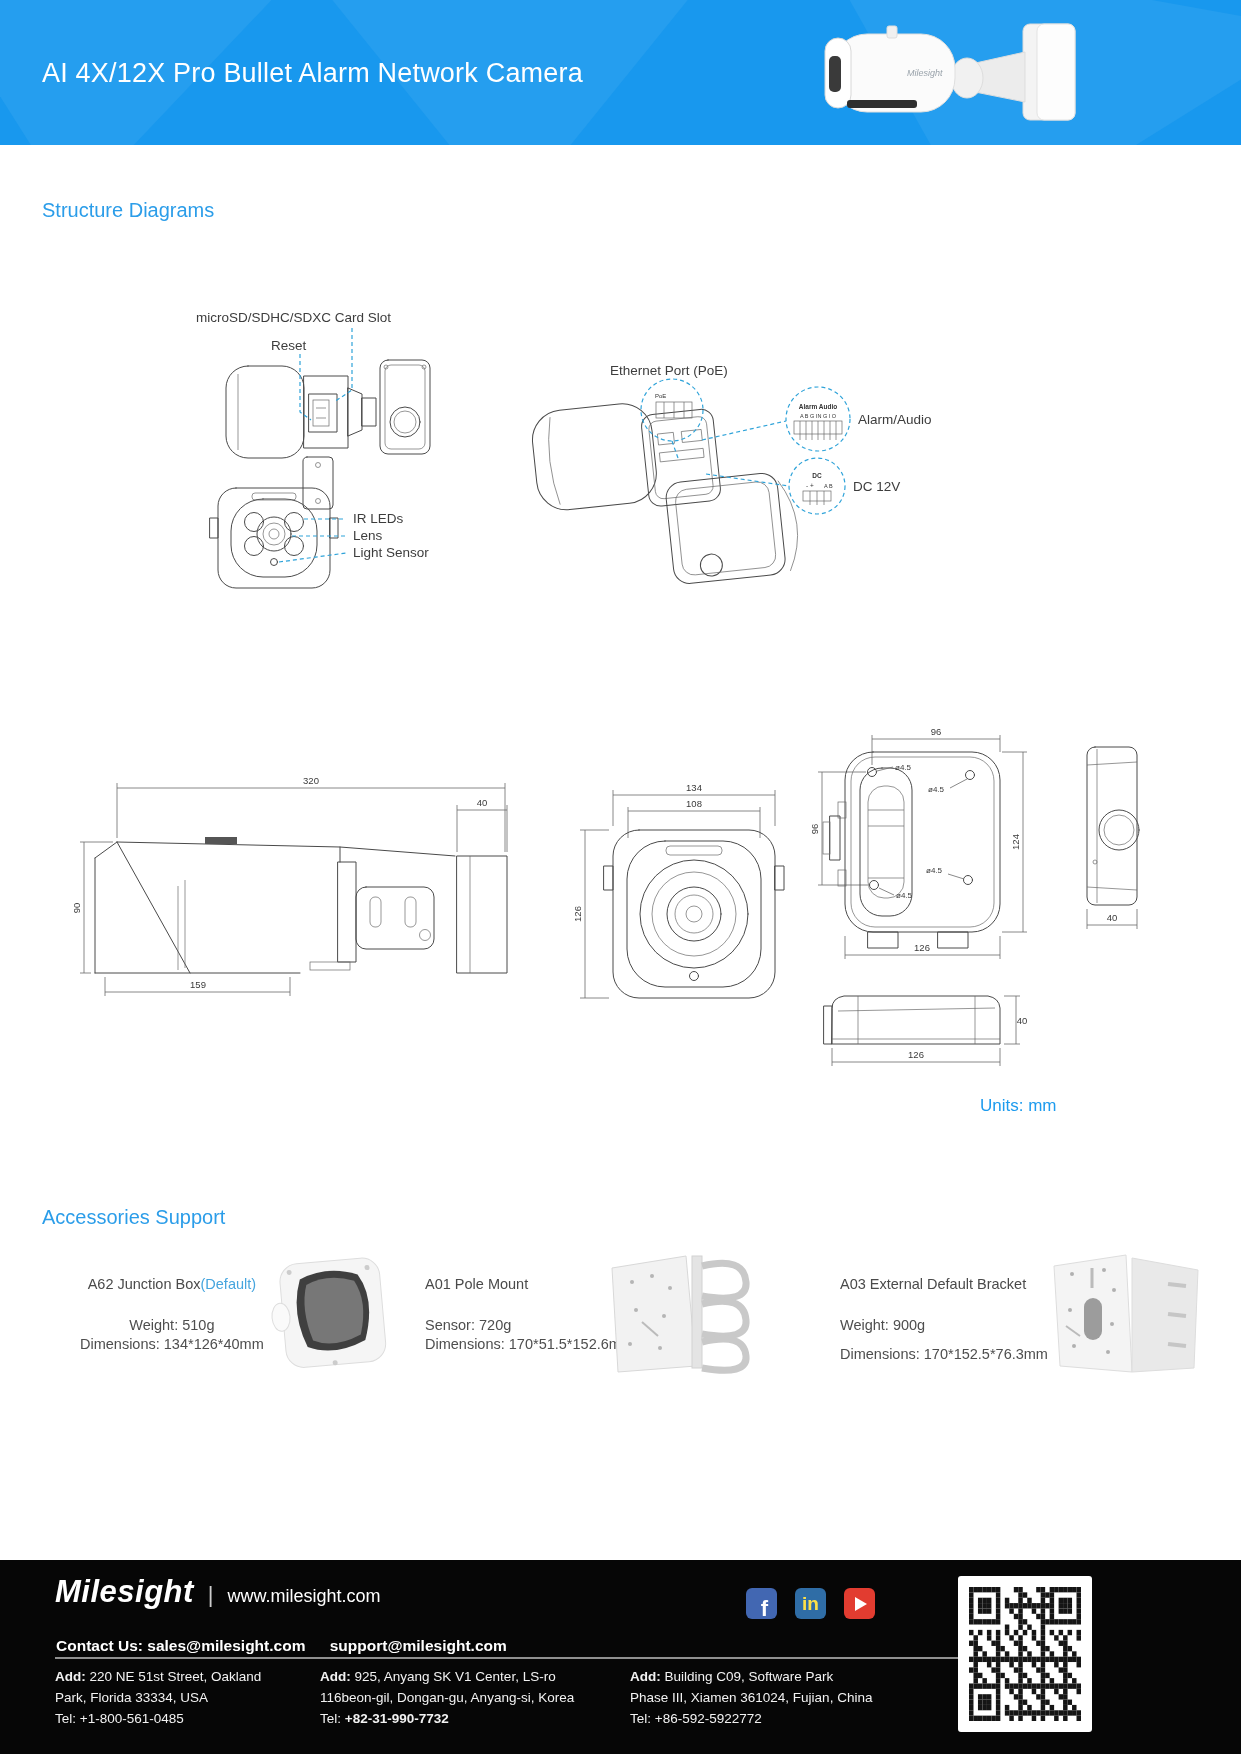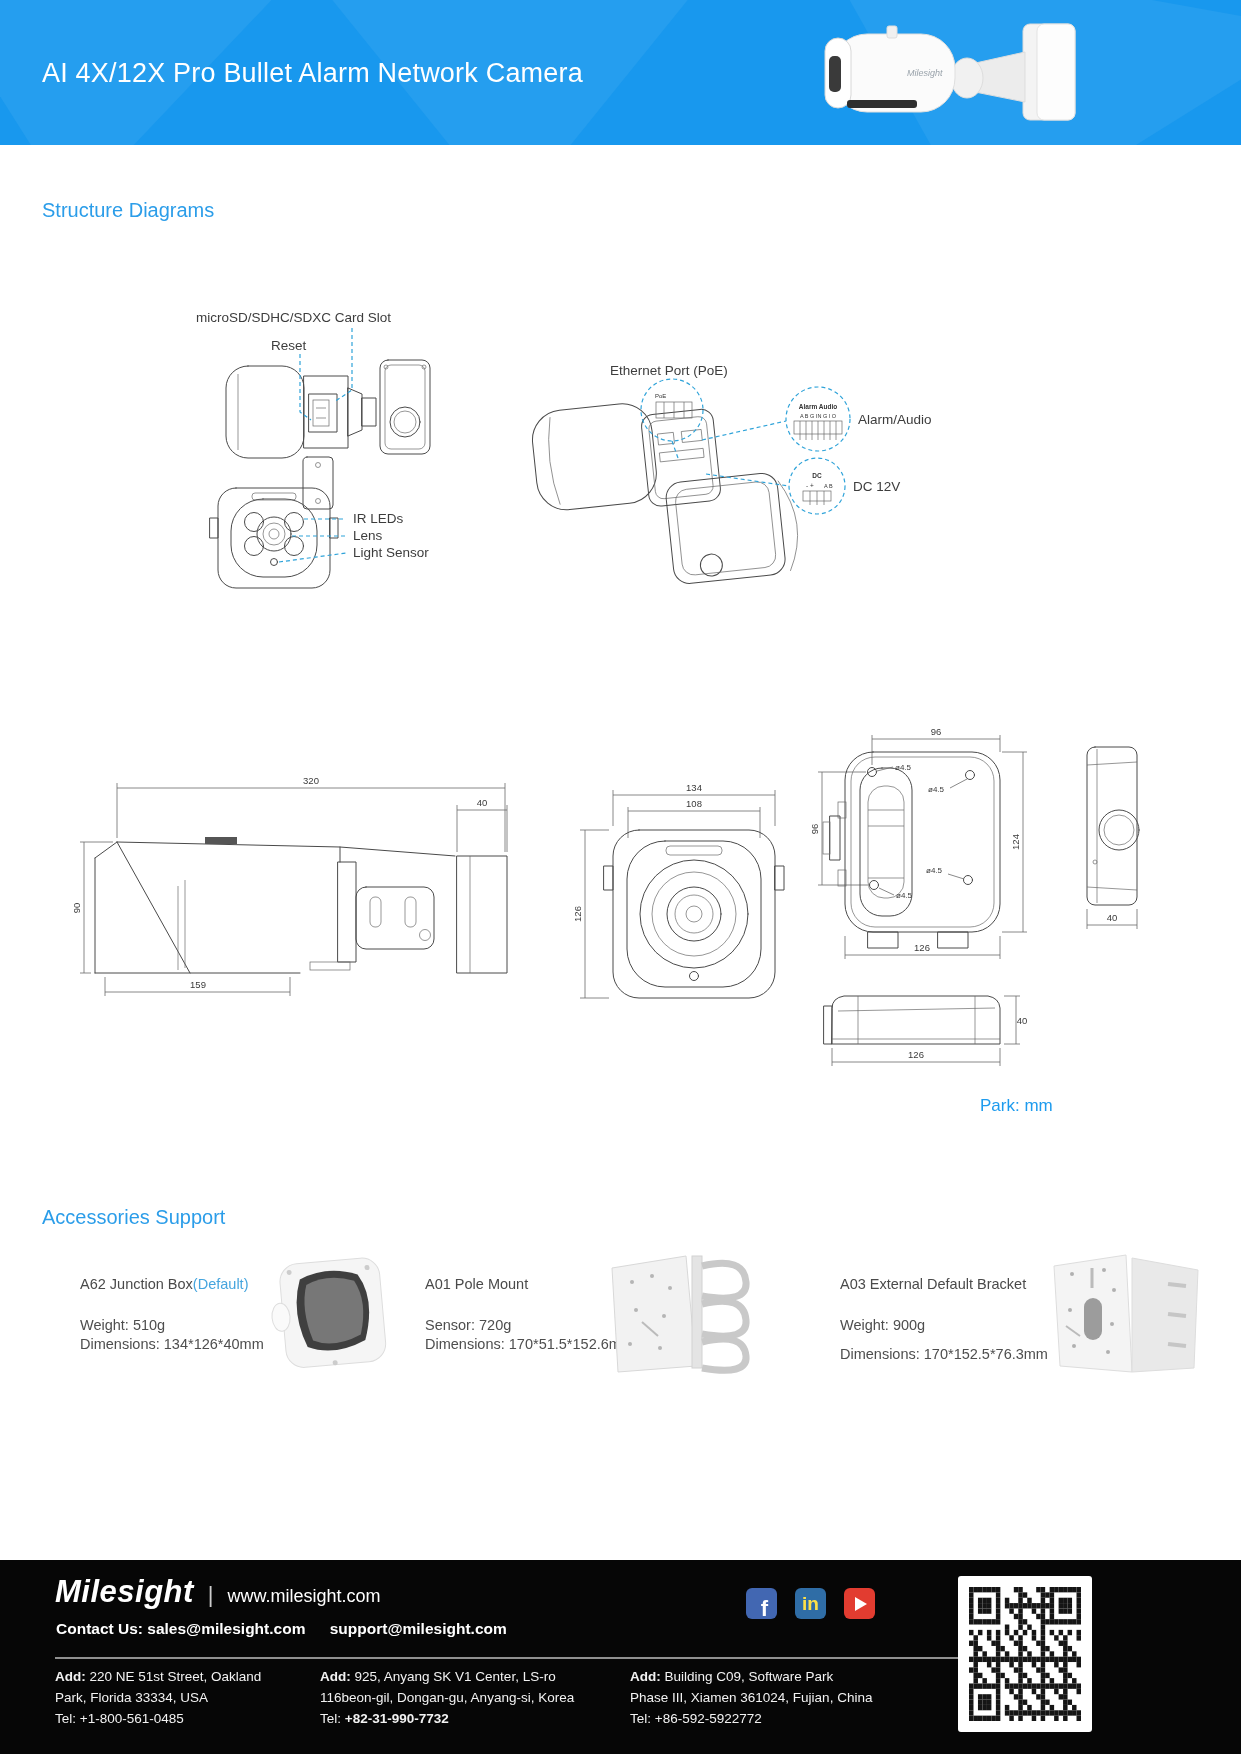--- a/index.html
+++ b/index.html
@@ -31,21 +31,21 @@
   
   .acc-text{position:absolute;font-size:14.5px;color:#4e4e4e;}
   .acc-name{font-size:14.5px;color:#4a4a4a;}
   .acc-suffix{color:#46a5de;}
   
   .footer{position:absolute;left:0;top:1560px;width:1241px;height:194px;background:#060606;color:#ffffff;}
   .f-brandrow{position:absolute;left:55px;top:14px;display:flex;align-items:baseline;gap:14px;}
   .f-logo{font-size:31px;font-style:italic;font-weight:700;letter-spacing:0.5px;}
   .f-sep{font-size:22px;font-weight:200;color:#cccccc;}
   .f-site{font-size:18px;color:#ffffff;text-decoration:none;}
-  .f-contact{position:absolute;left:56px;top:60px;font-size:15.5px;font-weight:700;}
+  .f-contact{position:absolute;left:56px;top:77px;font-size:15.5px;font-weight:700;}
   .f-contact .mail2{margin-left:20px;}
   .f-divline{position:absolute;left:55px;top:97px;width:930px;height:2px;background:#8f8f8f;}
   .f-col{position:absolute;top:106px;font-size:13.5px;line-height:21px;color:#f2f2f2;}
   .f-col b{font-weight:700;}
   #f-col1{left:55px;width:260px;}
   #f-col2{left:320px;width:300px;}
   #f-col3{left:630px;width:350px;}
   .soc{position:absolute;width:31px;height:31px;border-radius:6px;display:flex;align-items:flex-end;justify-content:center;}
   .soc-fb{left:746px;top:28px;background:#4267b2;}
   .soc-in{left:795px;top:28px;background:#2f6da6;align-items:center;}
@@ -319,25 +319,25 @@
       <line x1="1000" y1="408" x2="1000" y2="426" class="dim"></line>
       <line x1="832" y1="422" x2="1000" y2="422" class="dim"></line>
       <text x="916" y="418" class="dimtxt">126</text>
       <line x1="1004" y1="356" x2="1020" y2="356" class="dim"></line>
       <line x1="1004" y1="404" x2="1020" y2="404" class="dim"></line>
       <line x1="1016" y1="356" x2="1016" y2="404" class="dim"></line>
       <text x="1022" y="384" class="dimtxt" text-anchor="start">40</text>
     </g>
   </svg>
 
-  <div class="units">Park: mm</div>
+  <div class="units">Units: mm</div>
 
   <div class="sec-head" id="accessories-head">Accessories Support</div>
 
-  <div class="acc-text" style="left:80px;top:1276px;">
+  <div class="acc-text" style="left:80px;top:1276px;text-align:center;">
     <div class="acc-name"><span>A62 Junction Box</span><span class="acc-suffix">(Default)</span></div>
     <div style="margin-top:25px;">Weight: 510g</div>
     <div style="margin-top:3px;">Dimensions: 134*126*40mm</div>
   </div>
   <svg width="130" height="120" viewBox="0 0 130 120" style="position:absolute;left:265px;top:1255px;">
     <g transform="rotate(-5 65 60)">
       <rect x="18" y="6" width="100" height="104" rx="18" fill="#f5f5f5" stroke="#dddddd"></rect>
       <path d="M38,22 Q66,10 96,22 Q112,48 98,88 Q66,102 40,90 Q26,54 38,22 Z" fill="#3f3f3f"></path>
       <path d="M44,28 Q66,18 92,28 Q104,50 94,82 Q66,94 46,84 Q36,52 44,28 Z" fill="#777777"></path>
       <ellipse cx="16" cy="58" rx="9" ry="14" fill="#fafafa" stroke="#dddddd"></ellipse>

